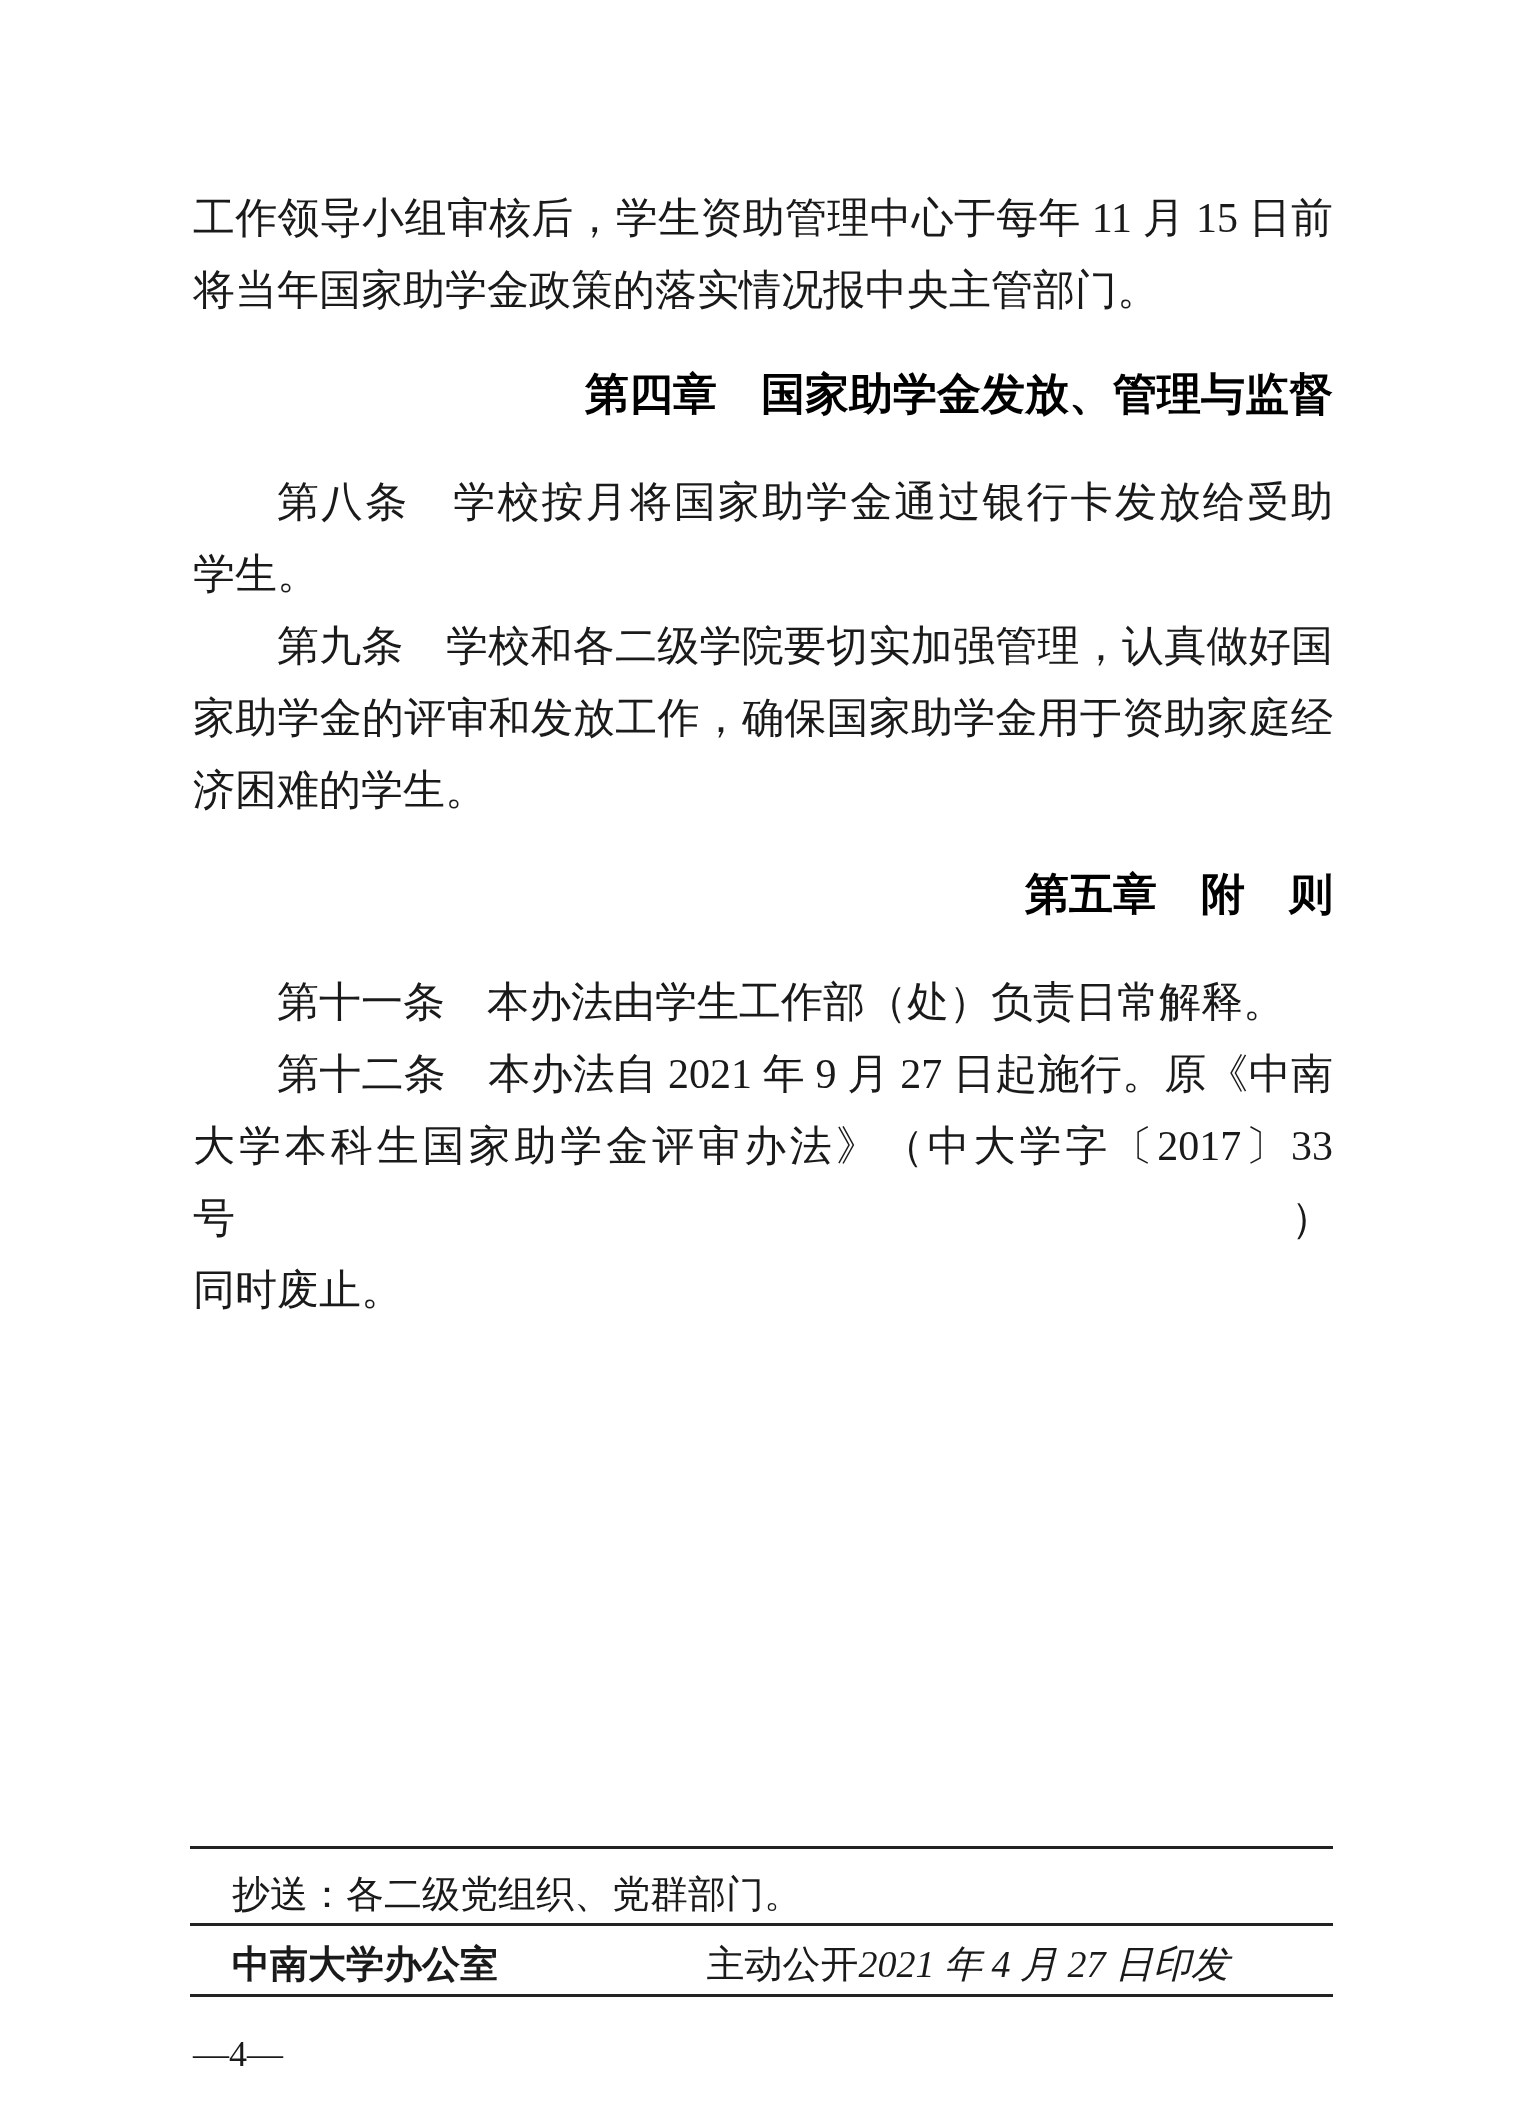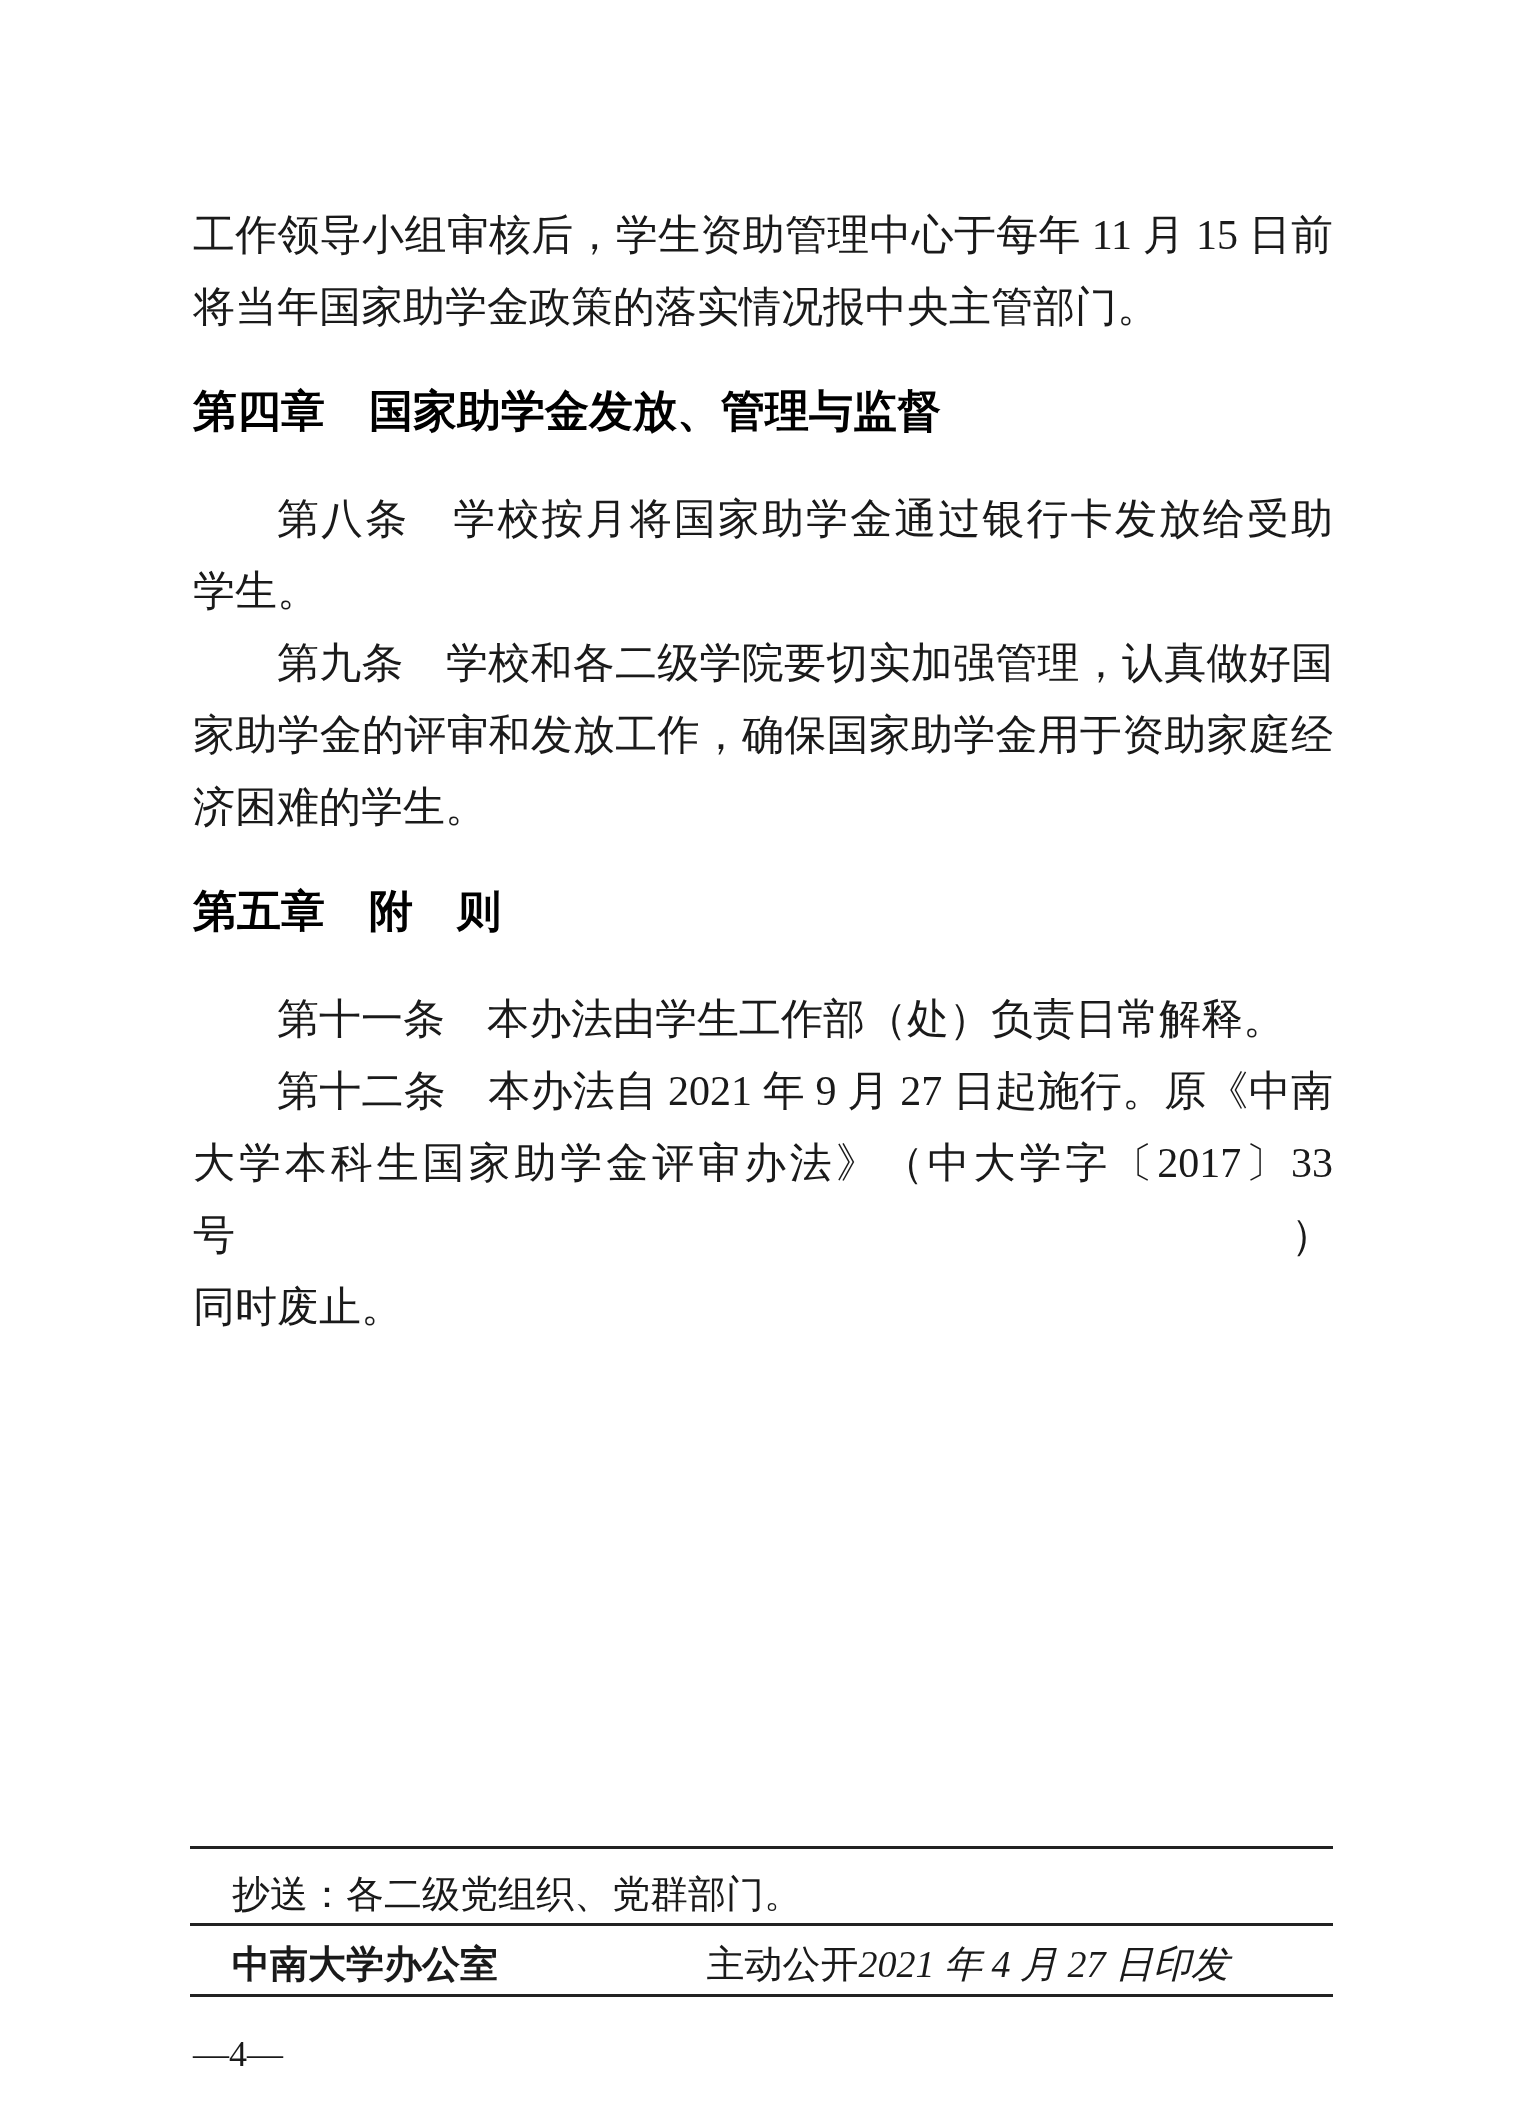--- a/index.html
+++ b/index.html
@@ -8,21 +8,21 @@
     width: 1515px;
     height: 2107px;
     background: #ffffff;
     overflow: hidden;
     font-family: "Liberation Serif", "DejaVu Serif", serif;
     color: #1a1a1a;
   }
   .content {
     position: absolute;
     left: 193px;
-    top: 199px;
+    top: 182px;
     width: 1140px;
   }
   .ln {
     font-size: 42px;
     line-height: 72px;
     white-space: nowrap;
     color: #1a1a1a;
   }
   
   .jf {
@@ -30,21 +30,21 @@
     text-align: justify;
     text-align-last: justify;
   }
   
   .ind { padding-left: 84px; }
   .heading {
     font-family: "Liberation Sans", "DejaVu Sans", sans-serif;
     font-weight: 700;
     font-size: 44px;
     line-height: 72px;
-    text-align: left;
+    text-align: right;
     color: #000000;
     margin: 32px 0 36px 0;
   }
   .para { margin: 0; }
   
   .rule {
     position: absolute;
     left: 190px;
     width: 1143px;
     height: 3px;

